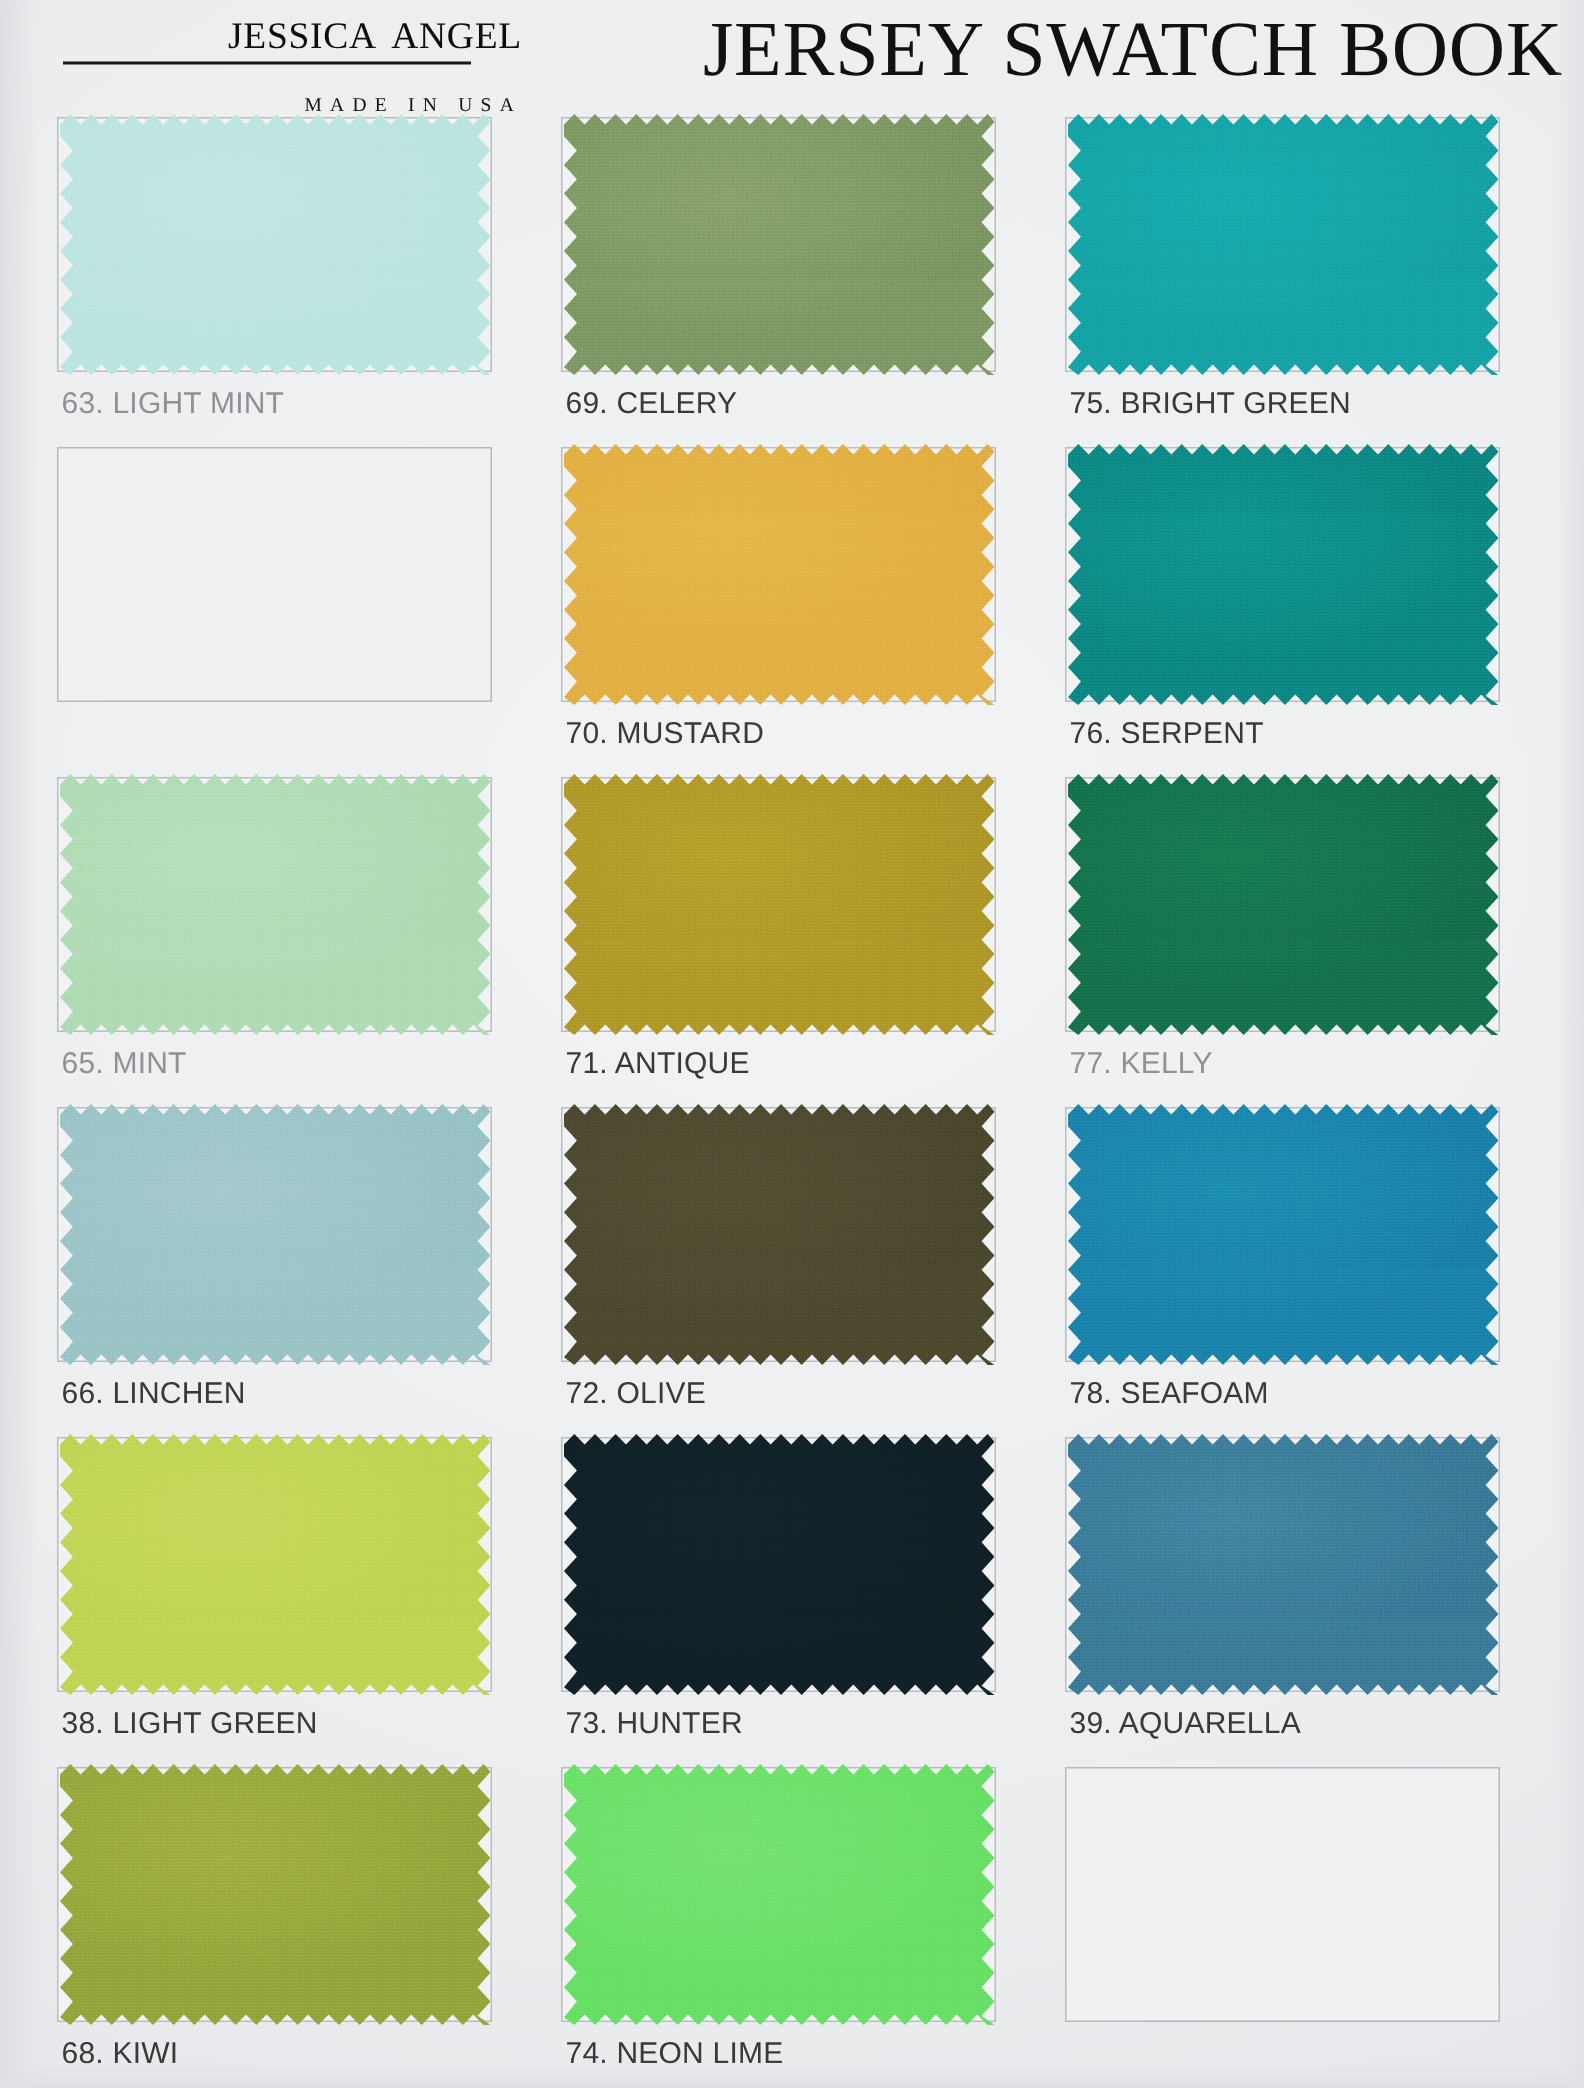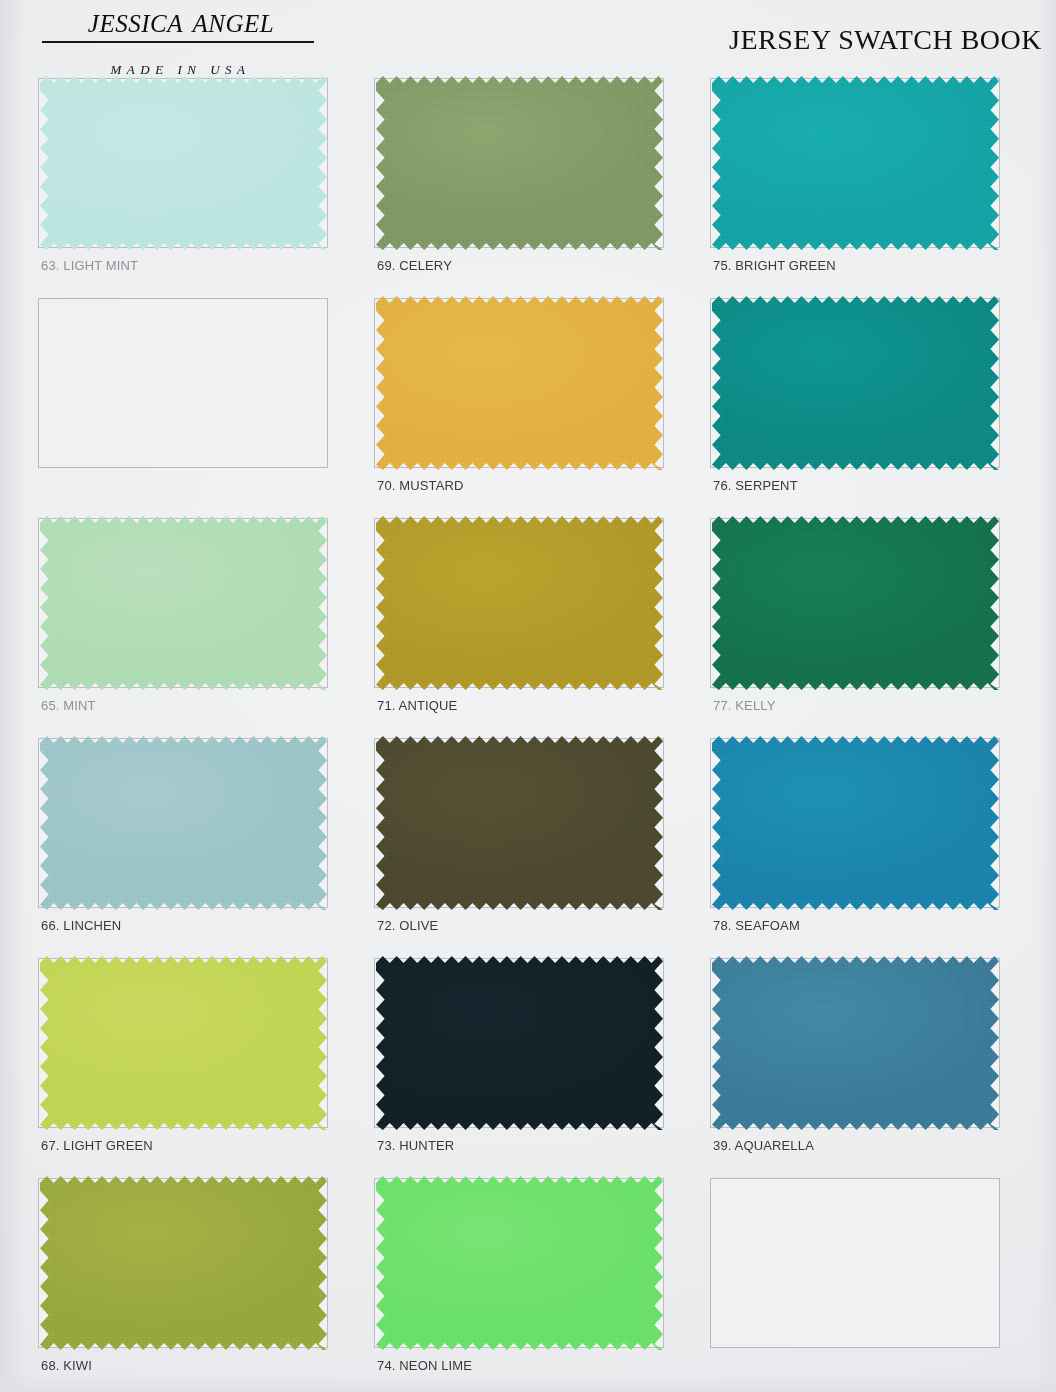--- a/index.html
+++ b/index.html
@@ -30,22 +30,21 @@
     position: absolute;
     top: 0; left: 0; right: 0;
     height: 76px;
   }
 
   .brand {
     position: absolute;
     left: 8px;
     top: 2px;
     width: 340px;
-    text-align: center;
-    font-style: italic;
+    text-align: right;
   }
 
   .brand-name {
     font-family: "Liberation Serif", serif;
     font-size: 36px;
     letter-spacing: 0.5px;
     color: #0d0d0d;
     line-height: 1.05;
     white-space: nowrap;
     font-variant: small-caps;
@@ -69,25 +68,24 @@
     color: #121212;
     margin-top: 19px;
     padding-left: 5px;
   }
 
   .booktitle {
     position: absolute;
     right: 14px;
     top: 4px;
     font-family: "Liberation Serif", serif;
-    font-size: 28px;
+    font-size: 52px;
     letter-spacing: 0.5px;
     color: #111111;
     white-space: nowrap;
-    margin-top: 20px;
   }
 
   
   .grid {
     position: absolute;
     top: 74px;
     left: 38px;
     width: 1008px;
     display: grid;
     grid-template-columns: 336px 336px 336px;
@@ -165,21 +163,21 @@
   
   .cell.empty .slot {
     background: #f0f1f3;
     border-color: #b5b8bd;
   }
 
   .label {
     position: absolute;
     left: 3px;
     top: 184px;
-    font-size: 13px;
+    font-size: 20px;
     letter-spacing: 0.15px;
     color: #38393b;
     white-space: nowrap;
     text-align: right;
   }
   .label.faint { color: #8f9195; }
 
   
   .edge-left {
     position: absolute;
@@ -293,21 +291,21 @@
         <div class="swatch-wrap">
           <div class="swatch" style="background: rgb(27, 135, 174);"></div>
         </div>
         <div class="label">78. SEAFOAM</div>
       </div>
       <div class="cell">
         <div class="slot"></div>
         <div class="swatch-wrap">
           <div class="swatch" style="background: rgb(195, 213, 86);"></div>
         </div>
-        <div class="label">67. LIGHT GREEN</div>
+        <div class="label">38. LIGHT GREEN</div>
       </div>
       <div class="cell">
         <div class="slot"></div>
         <div class="swatch-wrap">
           <div class="swatch" style="background: rgb(18, 34, 41);"></div>
         </div>
         <div class="label">73. HUNTER</div>
       </div>
       <div class="cell">
         <div class="slot"></div>

